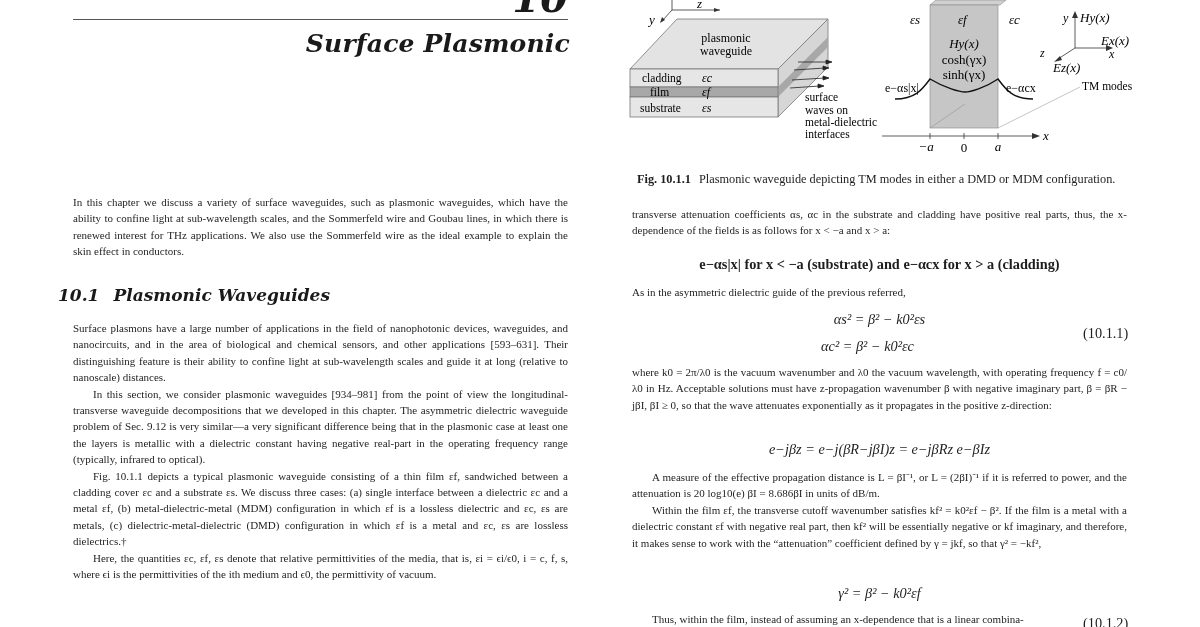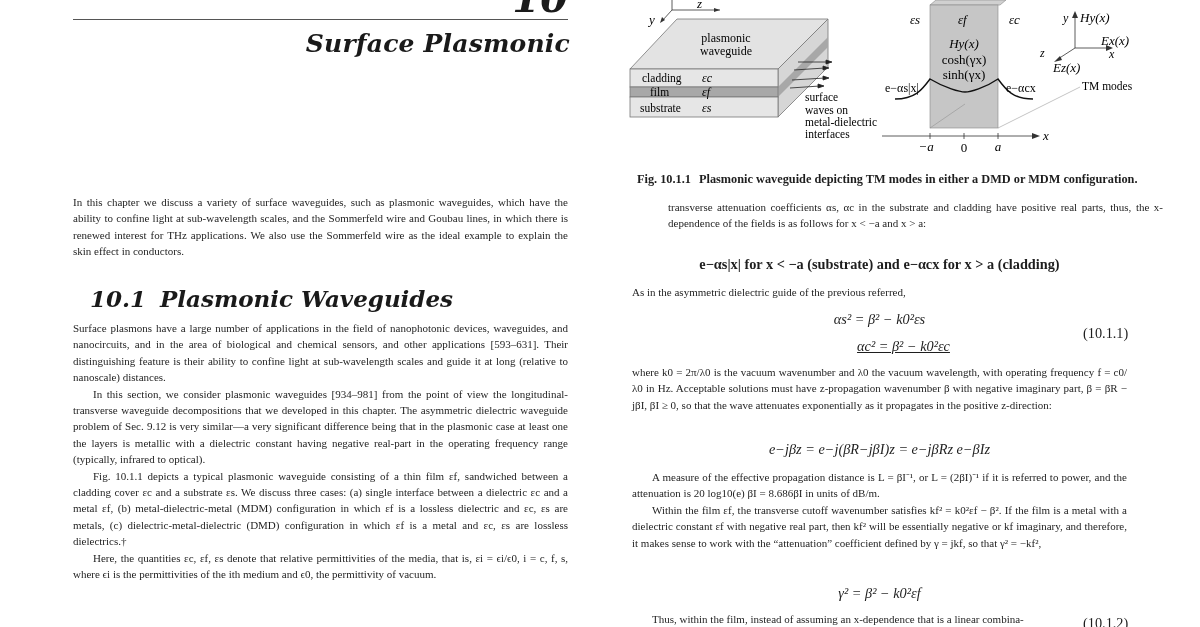--- a/index.html
+++ b/index.html
@@ -5,25 +5,25 @@
   html, body { margin:0; padding:0; background:#ffffff; }
   body { width:1200px; height:627px; position:relative; overflow:hidden; font-family:"DejaVu Serif","Liberation Serif",serif; color:#1e1e1e; }
   .abs { position:absolute; }
   .chapnum { left:490px; top:-22px; width:78px; text-align:right; font-family:"DejaVu Serif",serif; font-size:40px; font-weight:bold; font-style:italic; line-height:40px; color:#1a1a1a; }
   .rule { left:73px; top:19px; width:495px; height:1px; background:#555; }
   .chaptitle { left:230px; top:29px; width:340px; text-align:right; font-family:"DejaVu Serif",serif; font-size:25px; font-style:italic; font-weight:bold; color:#1a1a1a; letter-spacing:0.2px; }
   .para { font-family:"Liberation Serif",serif; font-size:11px; line-height:16.4px; text-align:justify; }
   .para p { margin:0; }
   .para p.ind { text-indent:20px; }
   .intro { left:73px; top:194px; width:495px; }
-  .sechead { left:90px; top:285px; font-family:"DejaVu Serif",serif; font-size:23px; font-style:italic; font-weight:bold; color:#1a1a1a; }
+  .sechead { left:58px; top:285px; font-family:"DejaVu Serif",serif; font-size:17px; font-style:italic; font-weight:bold; color:#1a1a1a; }
   .sechead .num { margin-right:14px; }
   .body1 { left:73px; top:320px; width:495px; }
   .rcol { left:632px; width:495px; }
-  .caption { left:637px; top:172px; font-family:"Liberation Serif",serif; font-size:12.3px; color:#1e1e1e;font-weight:bold; }
+  .caption { left:637px; top:172px; font-family:"Liberation Serif",serif; font-size:12.3px; color:#1e1e1e; }
   .caption b { margin-right:8px; }
   .eqline { font-family:"Liberation Serif",serif; font-size:14.3px; font-style:italic; text-align:center; }
   .eqnum { font-family:"Liberation Serif",serif; font-size:14.3px; }
   .fig { left:620px; top:0px; width:520px; height:160px; }
   .fig text { font-family:"Liberation Serif",serif; }
 </style>
 </head>
 <body>
 
 <div class="abs chapnum">10</div>
@@ -128,29 +128,29 @@
     <text x="420" y="57" font-size="12" font-style="italic">z</text>
     <text x="433" y="72" font-size="13" font-style="italic">Ez(x)</text>
     <text x="462" y="90" font-size="11.5">TM modes</text>
   </g>
 </svg>
 
 <div class="abs caption">
   <b>Fig. 10.1.1</b><span>Plasmonic waveguide depicting TM modes in either a DMD or MDM configuration.</span>
 </div>
 
-<div class="abs para rcol" style="top:199px;margin-left:36px;">
+<div class="abs para rcol" style="top:206px;">
   <p>transverse attenuation coefficients αs, αc in the substrate and cladding have positive real parts, thus, the x-dependence of the fields is as follows for x &lt; −a and x &gt; a:</p>
 </div>
 <div class="abs eqline" style="left:632px; top:256px; width:495px; font-style:normal;font-weight:bold;">e−αs|x|   for  x &lt; −a   (substrate)   and   e−αcx   for  x &gt; a   (cladding)</div>
 <div class="abs para rcol" style="top:284px;">
   <p>As in the asymmetric dielectric guide of the previous referred,</p>
 </div>
 <div class="abs eqline" style="left:632px; top:311px; width:495px;text-align:center;">αs² = β² − k0²εs</div>
-<div class="abs eqline" style="left:656px; top:338px; width:495px;text-decoration:underline;">αc² = β² − k0²εc</div>
+<div class="abs eqline" style="left:620px; top:338px; width:495px;">αc² = β² − k0²εc</div>
 <div class="abs eqnum" style="left:1083px; top:325px;">(10.1.1)</div>
 <div class="abs para rcol" style="top:364px;">
   <p>where k0 = 2π/λ0 is the vacuum wavenumber and λ0 the vacuum wavelength, with operating frequency f = c0/λ0 in Hz. Acceptable solutions must have z-propagation wavenumber β with negative imaginary part, β = βR − jβI, βI ≥ 0, so that the wave attenuates exponentially as it propagates in the positive z-direction:</p>
 </div>
 <div class="abs eqline" style="left:632px; top:441px; width:495px;">e−jβz = e−j(βR−jβI)z = e−jβRz e−βIz</div>
 <div class="abs para rcol" style="top:469px;">
   <p class="ind">A measure of the effective propagation distance is L = βI⁻¹, or L = (2βI)⁻¹ if it is referred to power, and the attenuation is 20 log10(e) βI = 8.686βI in units of dB/m.</p>
   <p class="ind">Within the film εf, the transverse cutoff wavenumber satisfies kf² = k0²εf − β². If the film is a metal with a dielectric constant εf with negative real part, then kf² will be essentially negative or kf imaginary, and therefore, it makes sense to work with the “attenuation” coefficient defined by γ = jkf, so that γ² = −kf²,</p>
 </div>
 <div class="abs eqline" style="left:632px; top:585px; width:495px;">γ² = β² − k0²εf</div>

